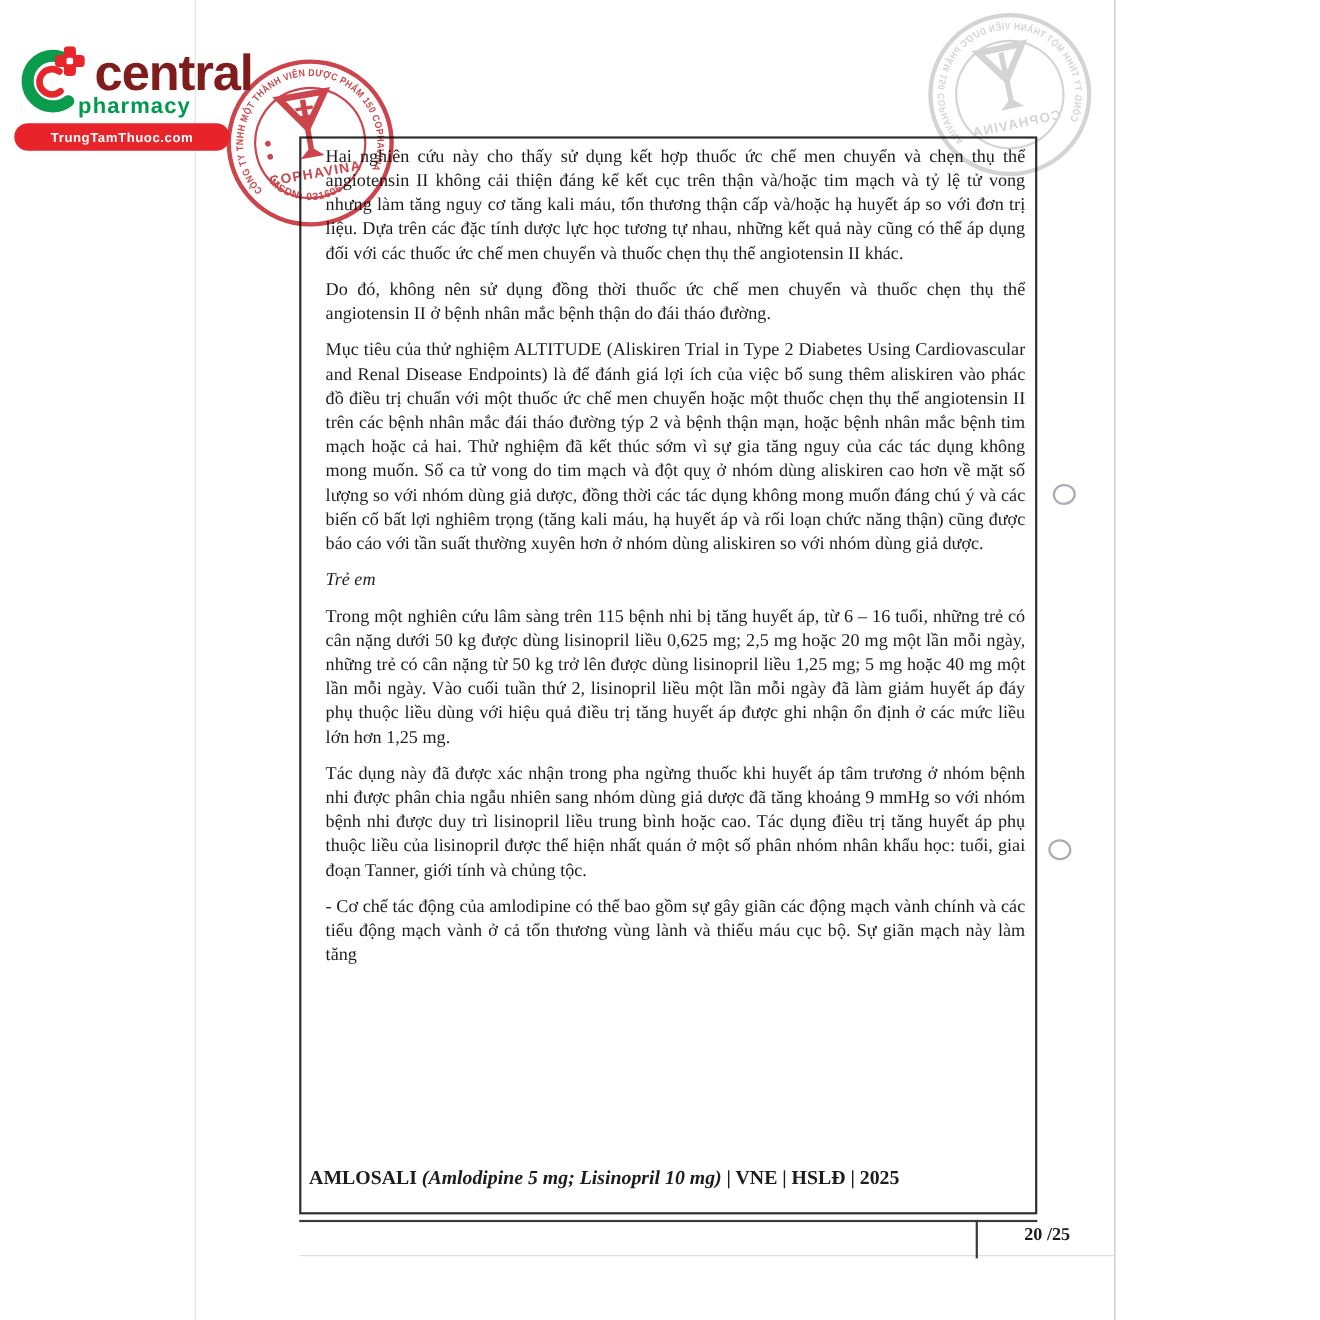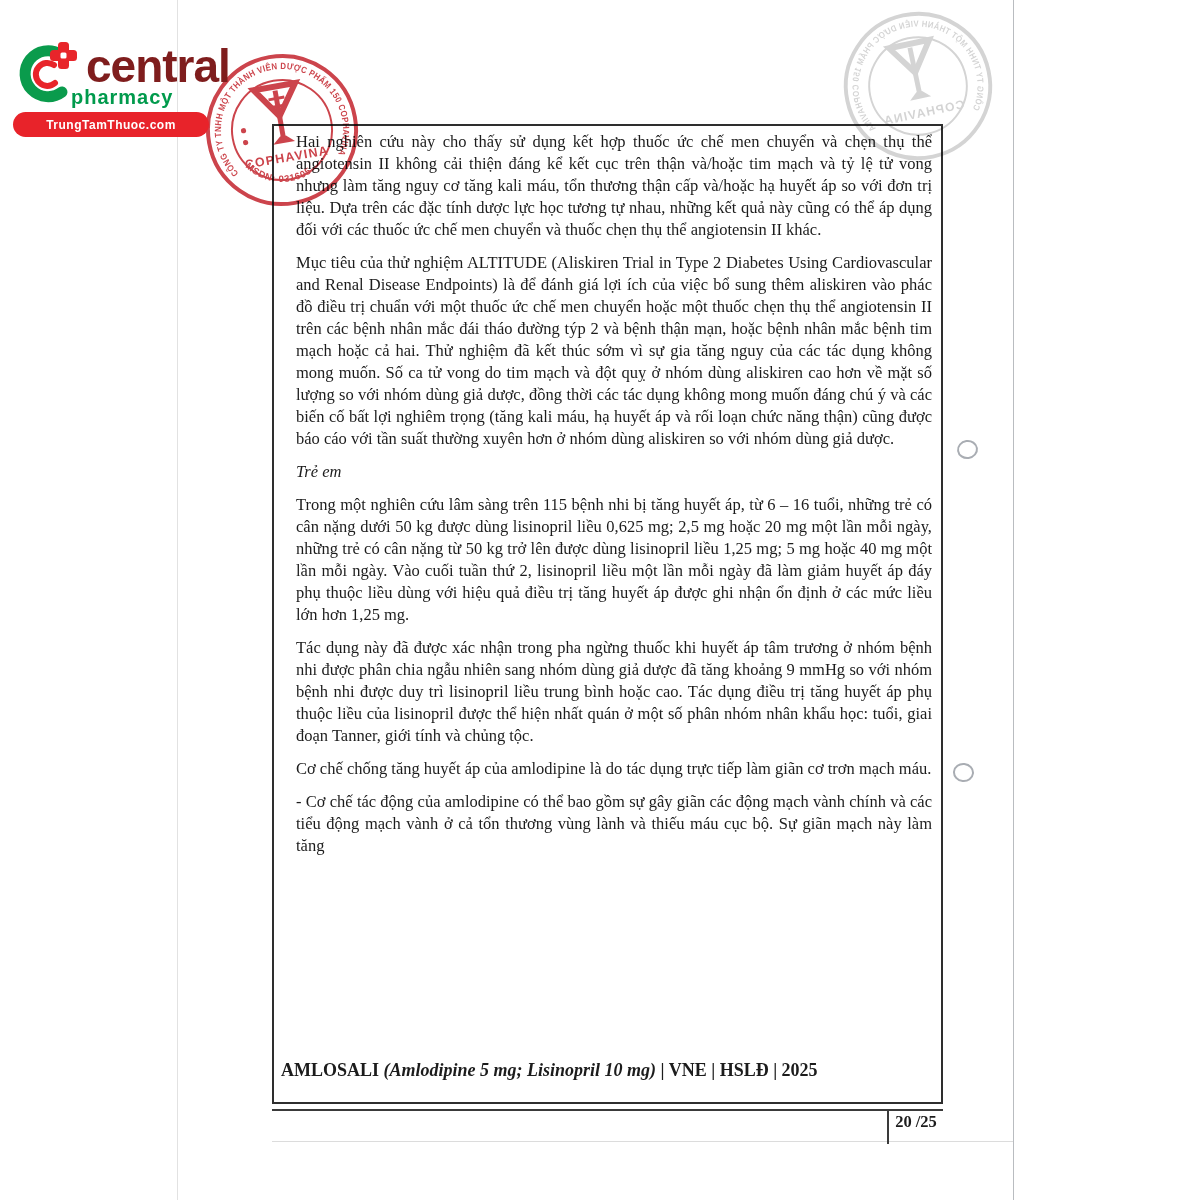--- a/index.html
+++ b/index.html
@@ -44,21 +44,21 @@
   .hole-2{left:953px;top:763px;transform:rotate(6deg);}
 
   
   .footer-rule{position:absolute;left:272px;top:1109px;width:671px;height:2px;background:#3a3a3a;z-index:2;}
   .footer-div{position:absolute;left:887px;top:1109px;width:2px;height:35px;background:#3a3a3a;z-index:2;}
   .footer-sub{position:absolute;left:272px;top:1141px;width:741px;height:1px;background:#dcdcdc;z-index:1;}
   .footer-text{position:absolute;left:281px;top:1060px;font-size:18px;font-weight:bold;
                white-space:nowrap;z-index:2;}
   .footer-text .ital{font-style:italic;}
   .footer-page{position:absolute;left:889px;top:1112px;width:54px;text-align:center;
-               font-size:16.5px;font-weight:bold;z-index:2;}
+               font-size:16.5px;font-weight:bold;z-index:2;padding-left:36px;}
 
   svg text{font-family:"Liberation Sans",sans-serif;}
 </style>
 </head>
 <body>
 
 <div class="canvas">
 
   <div class="edge edge-left"></div>
   <div class="edge edge-right"></div>
@@ -118,25 +118,25 @@
     <g stroke="#c8363e" fill="none">
       <path d="M59 36 L80 66 L101 36 Z" stroke-width="6"></path>
       <line x1="80" y1="40" x2="80" y2="88" stroke-width="5"></line>
       <path d="M69 93 L91 93 L83 86 L77 86 Z" fill="#c8363e" stroke="none"></path>
     </g>
     <text x="80" y="112" text-anchor="middle" font-size="12.5" font-weight="bold" fill="#c8363e" letter-spacing="1.2">COPHAVINA</text>
   </svg>
 
   <div class="doc-box">
       <div class="blk p">Hai nghiên cứu này cho thấy sử dụng kết hợp thuốc ức chế men chuyển và chẹn thụ thể angiotensin II không cải thiện đáng kể kết cục trên thận và/hoặc tim mạch và tỷ lệ tử vong nhưng làm tăng nguy cơ tăng kali máu, tổn thương thận cấp và/hoặc hạ huyết áp so với đơn trị liệu. Dựa trên các đặc tính dược lực học tương tự nhau, những kết quả này cũng có thể áp dụng đối với các thuốc ức chế men chuyển và thuốc chẹn thụ thể angiotensin II khác.</div>
+      <div class="blk p">Do đó, không nên sử dụng đồng thời thuốc ức chế men chuyển và thuốc chẹn thụ thể angiotensin II ở bệnh nhân mắc bệnh thận do đái tháo đường.</div>
       <div class="blk p">Mục tiêu của thử nghiệm ALTITUDE (Aliskiren Trial in Type 2 Diabetes Using Cardiovascular and Renal Disease Endpoints) là để đánh giá lợi ích của việc bổ sung thêm aliskiren vào phác đồ điều trị chuẩn với một thuốc ức chế men chuyển hoặc một thuốc chẹn thụ thể angiotensin II trên các bệnh nhân mắc đái tháo đường týp 2 và bệnh thận mạn, hoặc bệnh nhân mắc bệnh tim mạch hoặc cả hai. Thử nghiệm đã kết thúc sớm vì sự gia tăng nguy của các tác dụng không mong muốn. Số ca tử vong do tim mạch và đột quỵ ở nhóm dùng aliskiren cao hơn về mặt số lượng so với nhóm dùng giả dược, đồng thời các tác dụng không mong muốn đáng chú ý và các biến cố bất lợi nghiêm trọng (tăng kali máu, hạ huyết áp và rối loạn chức năng thận) cũng được báo cáo với tần suất thường xuyên hơn ở nhóm dùng aliskiren so với nhóm dùng giả dược.</div>
       <div class="blk h-italic">Trẻ em</div>
       <div class="blk p">Trong một nghiên cứu lâm sàng trên 115 bệnh nhi bị tăng huyết áp, từ 6 – 16 tuổi, những trẻ có cân nặng dưới 50 kg được dùng lisinopril liều 0,625 mg; 2,5 mg hoặc 20 mg một lần mỗi ngày, những trẻ có cân nặng từ 50 kg trở lên được dùng lisinopril liều 1,25 mg; 5 mg hoặc 40 mg một lần mỗi ngày. Vào cuối tuần thứ 2, lisinopril liều một lần mỗi ngày đã làm giảm huyết áp đáy phụ thuộc liều dùng với hiệu quả điều trị tăng huyết áp được ghi nhận ổn định ở các mức liều lớn hơn 1,25 mg.</div>
       <div class="blk p">Tác dụng này đã được xác nhận trong pha ngừng thuốc khi huyết áp tâm trương ở nhóm bệnh nhi được phân chia ngẫu nhiên sang nhóm dùng giả dược đã tăng khoảng 9 mmHg so với nhóm bệnh nhi được duy trì lisinopril liều trung bình hoặc cao. Tác dụng điều trị tăng huyết áp phụ thuộc liều của lisinopril được thể hiện nhất quán ở một số phân nhóm nhân khẩu học: tuổi, giai đoạn Tanner, giới tính và chủng tộc.</div>
-      <div class="blk p">Cơ chế chống tăng huyết áp của amlodipine là do tác dụng trực tiếp làm giãn cơ trơn mạch máu.</div>
       <div class="blk p">- Cơ chế tác động của amlodipine có thể bao gồm sự gây giãn các động mạch vành chính và các tiểu động mạch vành ở cả tổn thương vùng lành và thiếu máu cục bộ. Sự giãn mạch này làm tăng</div>
     </div>
 
   <div class="hole hole-1"></div>
   <div class="hole hole-2"></div>
 
   <div class="footer-rule"></div>
   <div class="footer-div"></div>
   <div class="footer-sub"></div>
   <div class="footer-text">

